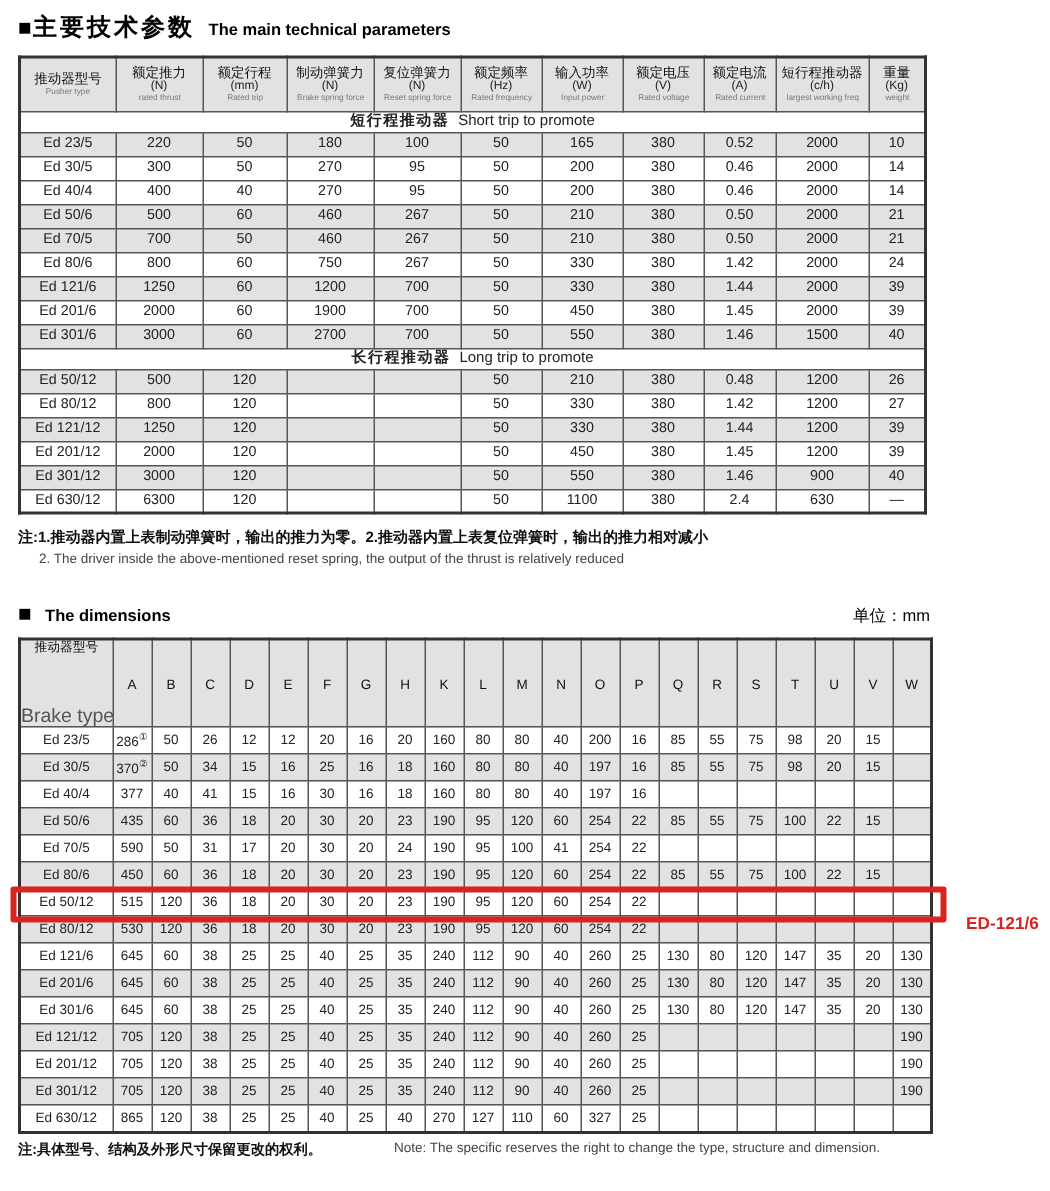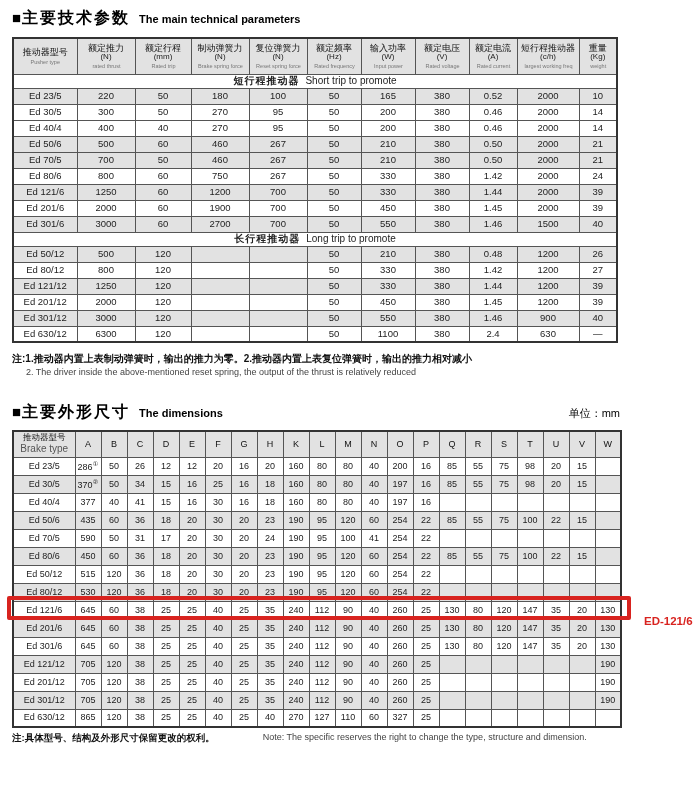--- a/index.html
+++ b/index.html
@@ -31,21 +31,21 @@
   .sect .szh { font-weight:bold; letter-spacing:1px; }
   .sect .sen { margin-left:6px; }
   tr.g td { background:var(--gray); }
   td.model { font-size:9.5px; }
 
   .t2wrap { position:relative; margin-top:7px; width:608px; }
   .t2 { width:608px; border:2px solid #333; }
   .t2 th,.t2 td { border:1px solid #555; text-align:center; padding:0; }
   .t2 thead th { height:26px; background:var(--gray); font-weight:normal; vertical-align:middle; font-size:9px; color:#111; }
   .t2 thead th .zh { font-size:8.5px; }
-  .t2 thead th .en { font-size:10px; transform:none; color:#555; }
+  .t2 thead th .en { font-size:13px; transform:none; color:#555;margin-top:32px; }
   .t2 td { font-size:9px; height:18px; line-height:1; color:#222; }
   .t2 td sup { font-size:6.5px; }
 
   .hl-box { position:absolute; border:4px solid var(--red); border-radius:2px; pointer-events:none; z-index:5; }
   .hl-label { position:absolute; color:var(--red); font-weight:bold; font-size:11.5px; white-space:nowrap; z-index:6; }
 
   
   .notes1 { margin-top:9px; width:640px; }
   .n-zh { font-size:10px; font-weight:bold; color:#111; line-height:1.35; }
   .n-en { font-size:9px; color:#444; line-height:1.4; }
@@ -346,21 +346,20 @@
       </tbody>
     </table>
 
   <div class="notes1">
     <div class="n-zh">注:1.推动器内置上表制动弹簧时，输出的推力为零。2.推动器内置上表复位弹簧时，输出的推力相对减小</div>
     <div class="n-en ind">2. The driver inside the above-mentioned reset spring, the output of the thrust is relatively reduced</div>
   </div>
 
   <div class="sec-head s2">
     <span class="bullet">■</span>
-    <span class="t-zh">主要外形尺寸</span>
     <span class="t-en">The dimensions</span>
     <span class="unit">单位：mm</span>
   </div>
 
   <div class="t2wrap">
     <table class="t2">
         <colgroup>
           <col style="width: 62px;">
           <col style="width: 26px;">
           <col style="width: 26px;">

